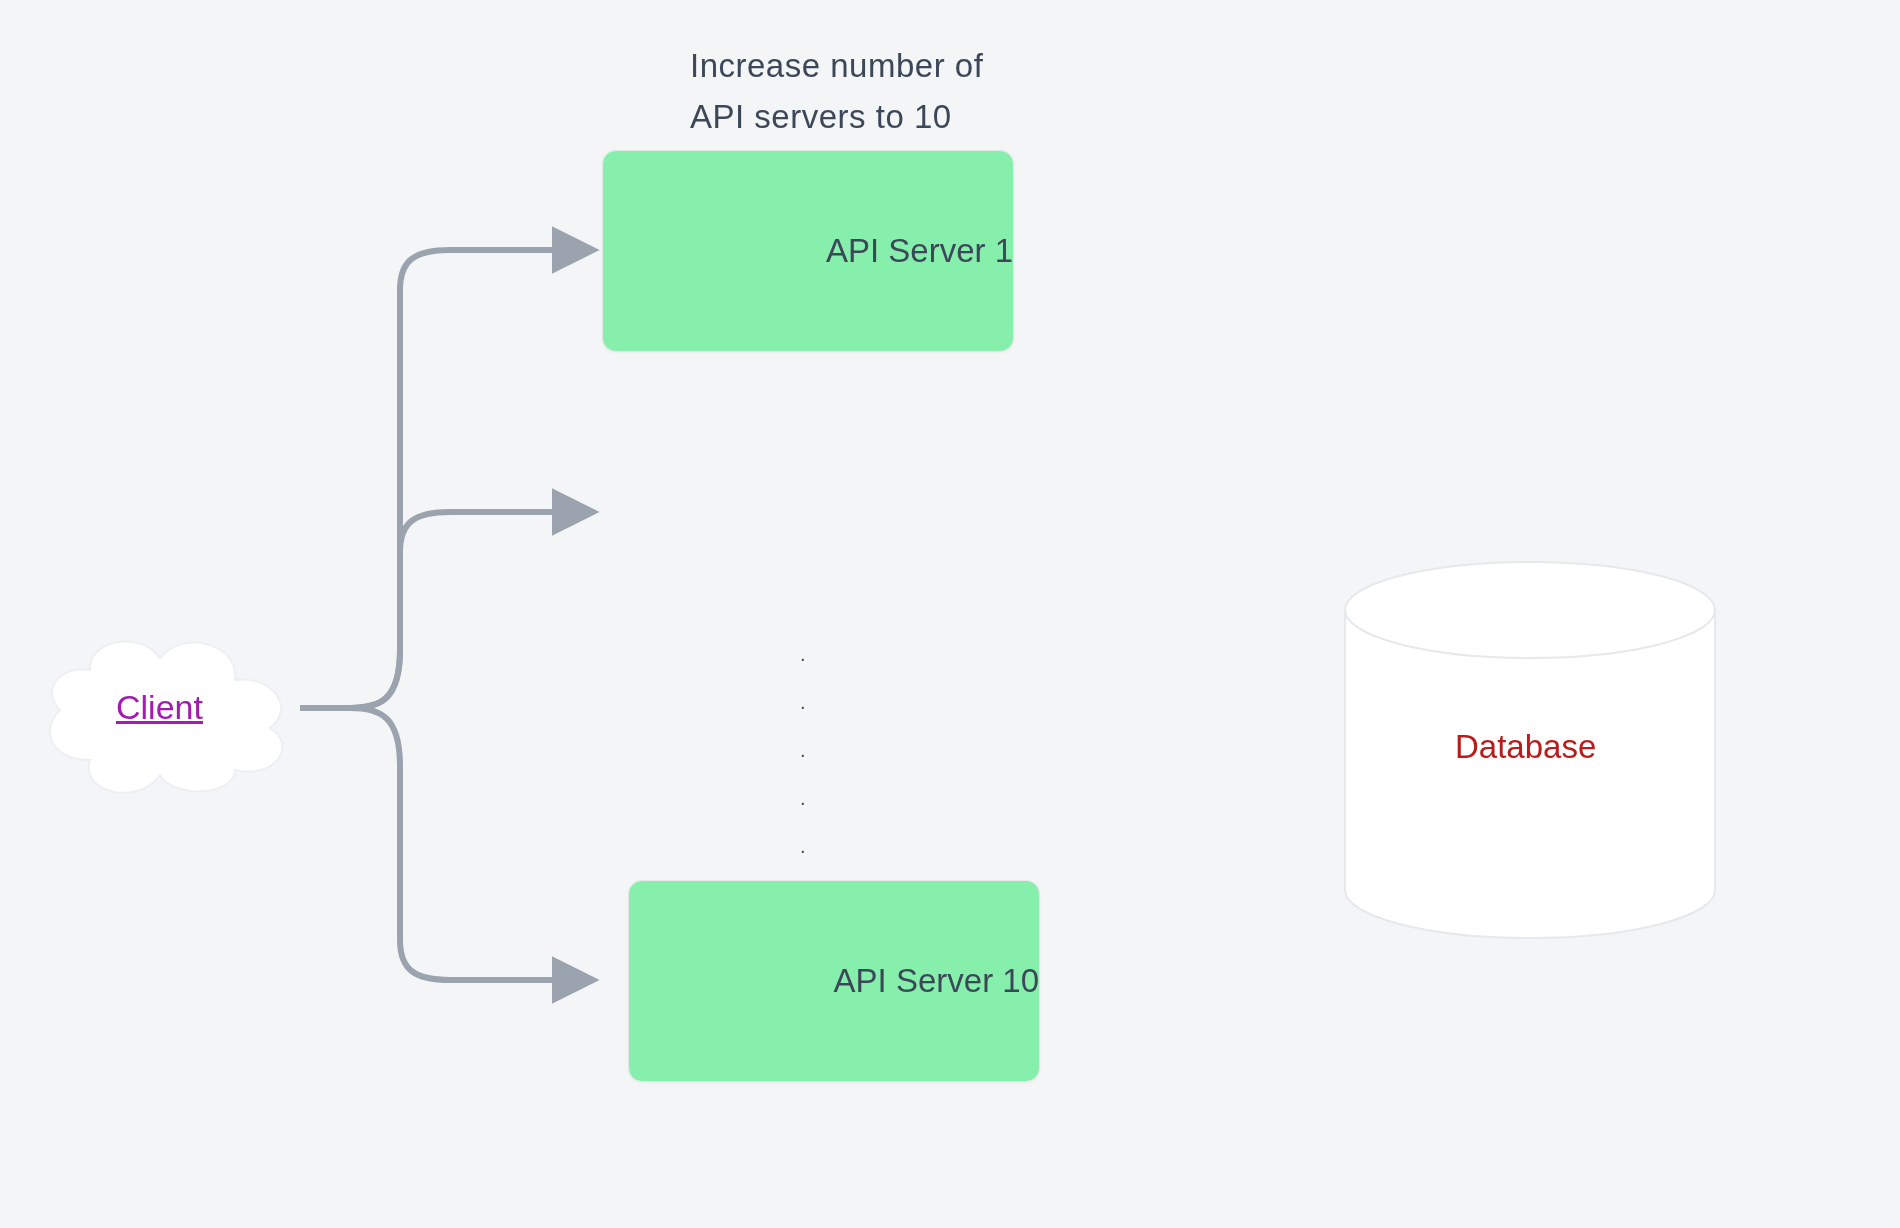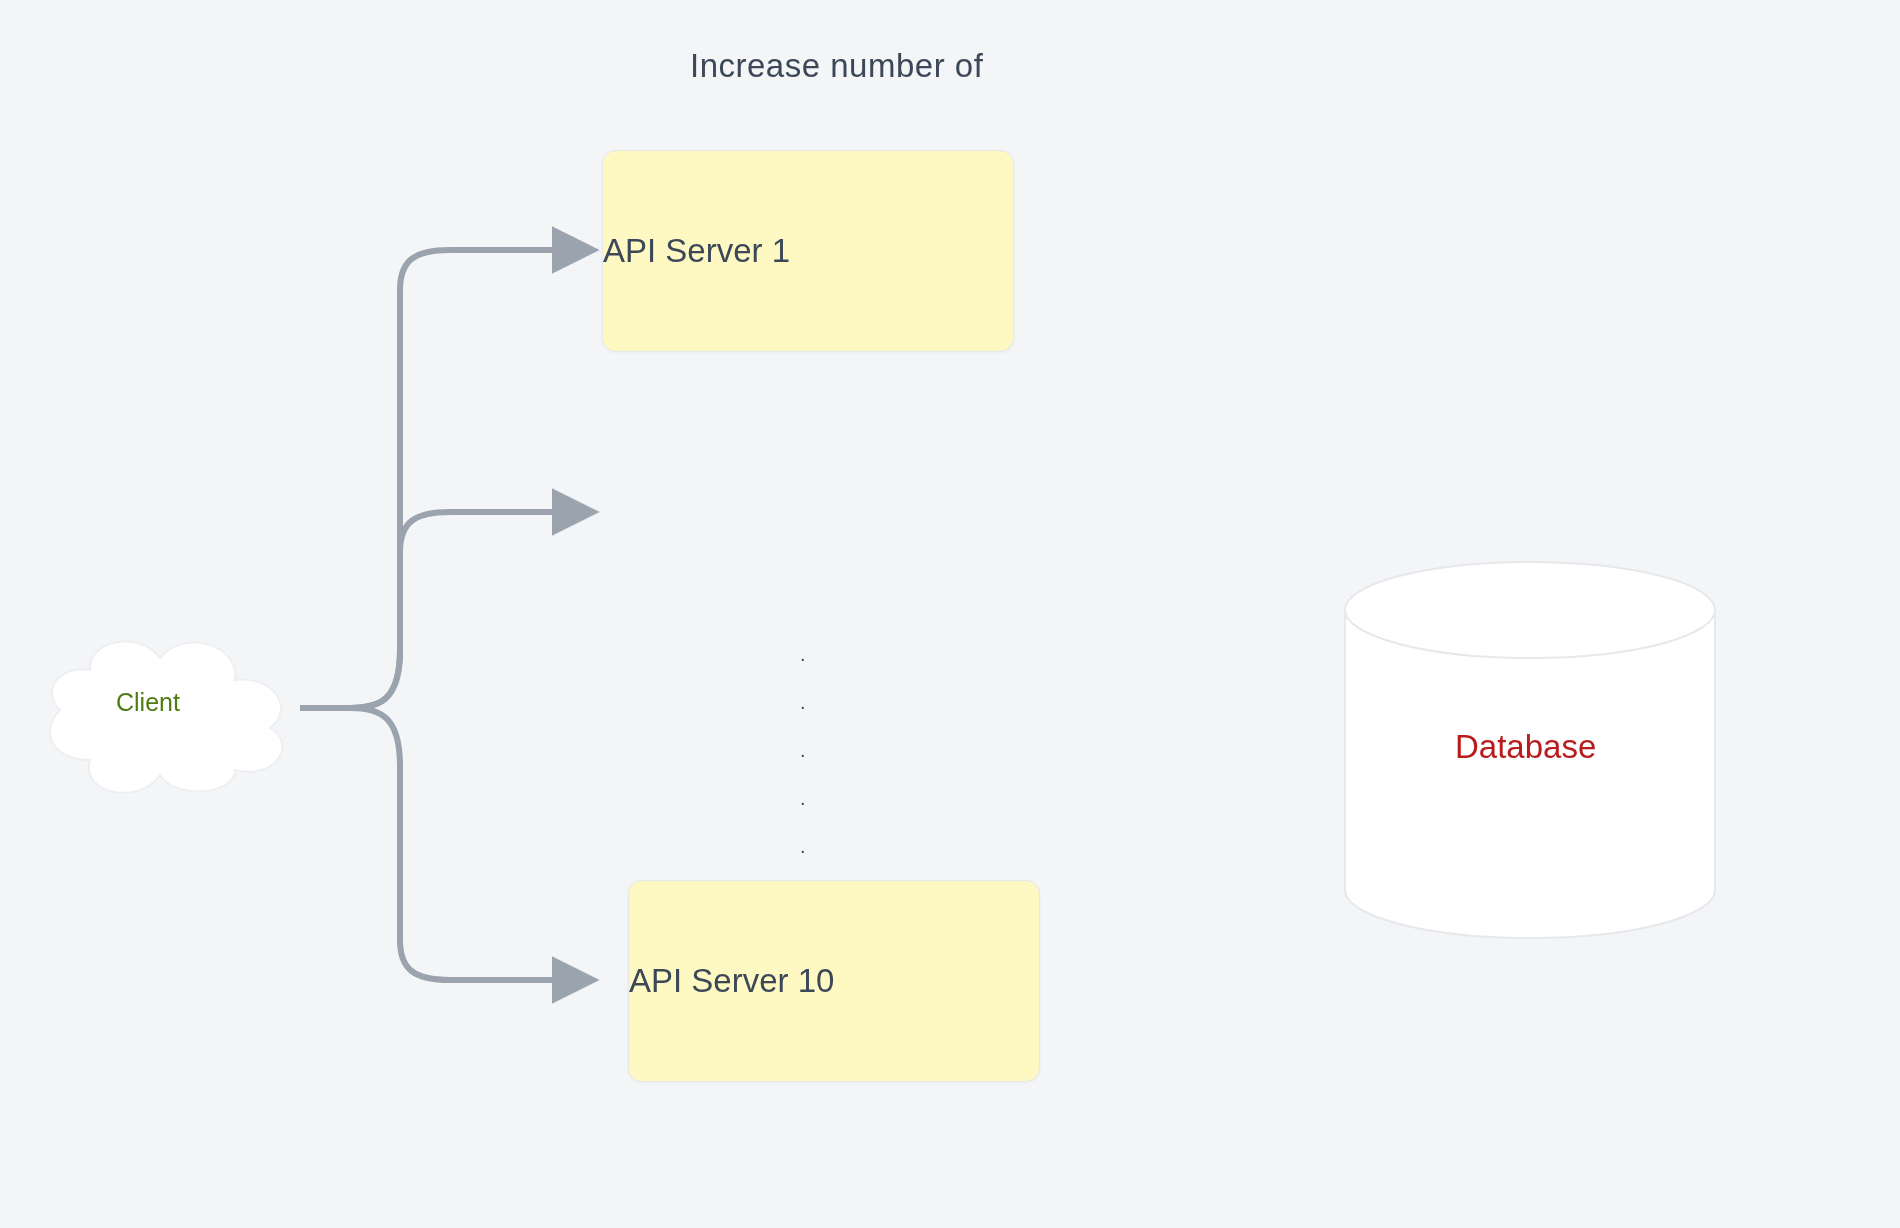--- a/index.html
+++ b/index.html
@@ -1,32 +1,33 @@
 <!DOCTYPE html>
 <html><head>
 <meta charset="utf-8">
 <style>
   html,body{margin:0;padding:0;width:1900px;height:1228px;background:#F3F5F7;font-family:-apple-system,BlinkMacSystemFont,"Segoe UI",Helvetica,Arial,sans-serif;color:#3C4858;}
   .stage{position:relative;width:1900px;height:1228px;}
   .caption{position:absolute;left:690px;top:40px;font-size:33px;line-height:1.55;letter-spacing:.5px;color:#3C4858;}
-  .box{position:absolute;width:410px;height:200px;background:#fef9c3;border:1px solid #E6E8EC;border-radius:14px;box-shadow:0 1px 3px rgba(0,0,0,.04);display:flex;align-items:center;justify-content:flex-start;font-size:33px;color:#3C4858;}
+  .box{position:absolute;width:410px;height:200px;background:#86efac;border:1px solid #E6E8EC;border-radius:14px;box-shadow:0 1px 3px rgba(0,0,0,.04);display:flex;align-items:center;justify-content:flex-end;font-size:33px;color:#3C4858;}
   .box.b1{left:602px;top:150px;}
   .box.b2{left:602px;top:412px;}
   .box.b3{left:628px;top:880px;}
   .dots{position:absolute;left:800px;top:630px;font-size:20px;color:#3C4858;line-height:2.4;text-align:center;letter-spacing:0;}
-  .client-label{position:absolute;left:116px;top:688px;font-size:25px;color:#4d7c0f;}
+  .client-label{position:absolute;left:116px;top:688px;font-size:34px;color:#a21caf;text-decoration:underline;}
   .db-label{position:absolute;left:1455px;top:728px;font-size:33px;color:#b91c1c;}
 </style>
 </head>
 <body>
 
 <div class="stage">
 
   <div class="caption">
     <span>Increase number of</span><br>
+    <span>API servers to 10</span>
   </div>
 
   <svg width="290" height="200" style="position:absolute;left:20px;top:610px;">
     <path d="M70 150
              C30 150 20 120 40 100
              C20 80 40 55 70 60
              C68 30 120 20 140 48
              C165 18 220 35 215 70
              C255 65 275 100 250 118
              C278 135 255 170 215 160

